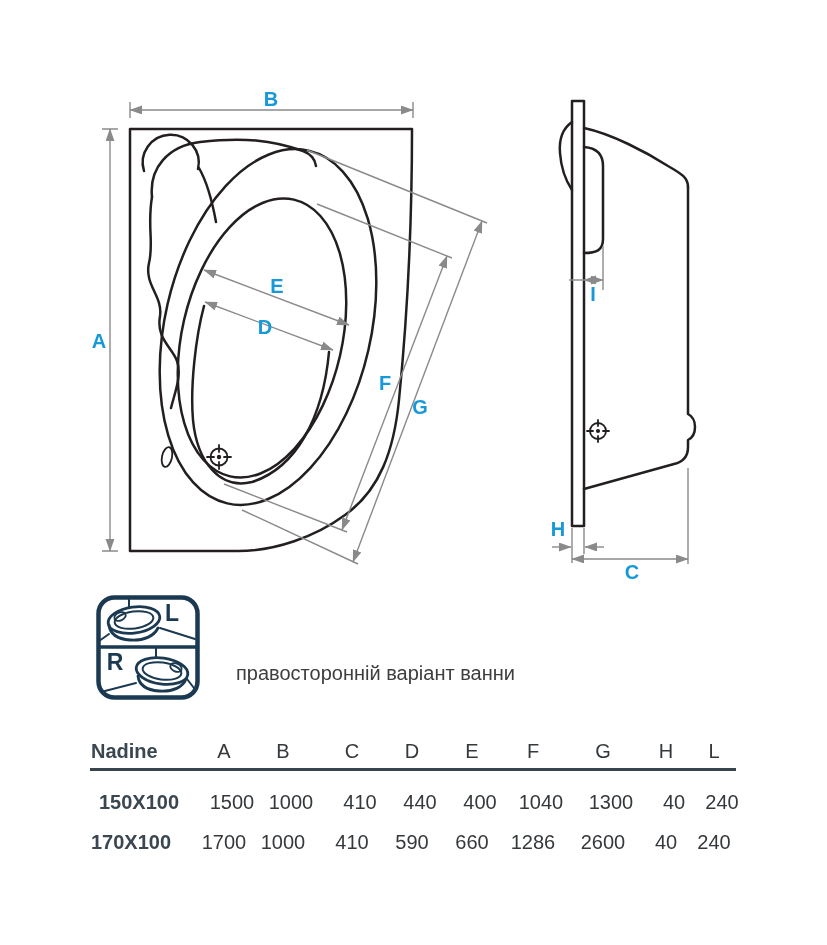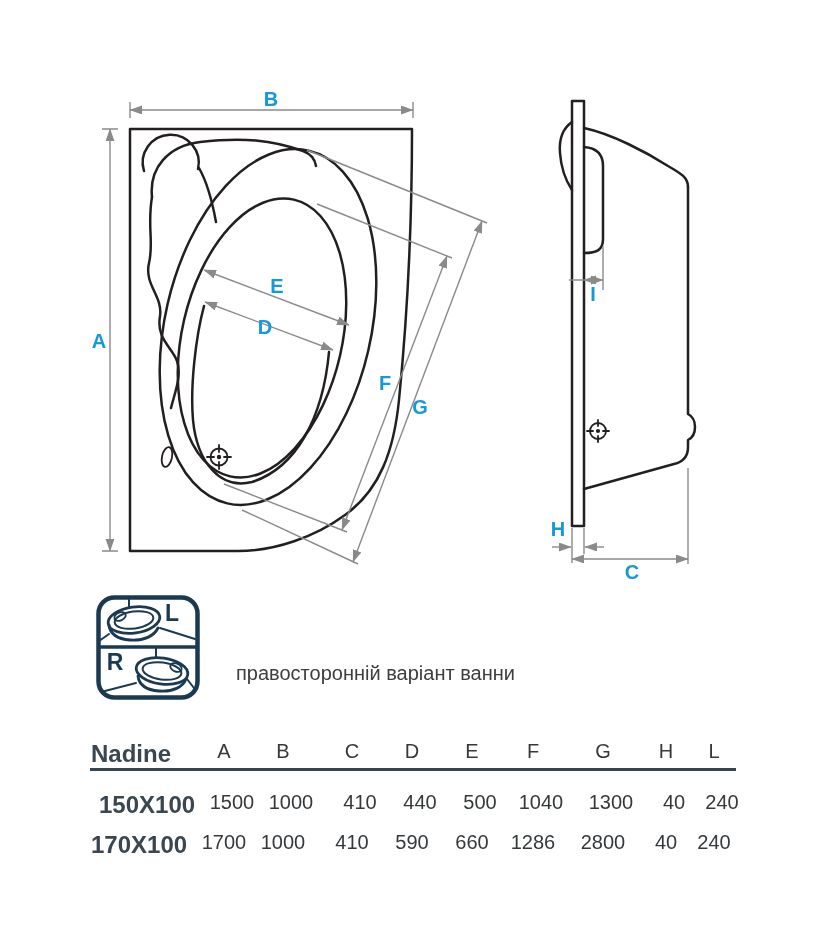--- a/index.html
+++ b/index.html
@@ -14,21 +14,21 @@
   .dim{stroke:#8a8a8a;stroke-width:1.4;fill:none;}
   .dimlabel{fill:#1799d8;font-weight:bold;font-size:20px;font-family:"Liberation Sans",sans-serif;text-anchor:middle;}
   .variant-icon{position:absolute;left:96px;top:595px;}
   .nv{stroke:#1b3a52;fill:none;stroke-linecap:round;stroke-linejoin:round;}
   .nv-letter{fill:#1b3a52;font-weight:bold;font-size:23px;font-family:"Liberation Sans",sans-serif;text-anchor:middle;}
   .variant-text{position:absolute;left:215px;font-size:20px;color:#3e3e3e;white-space:nowrap;}
   .vt1{top:607px;}
   .vt2{top:662px;margin-left:21px;}
   .tbl{position:absolute;left:0;top:0;width:100%;height:100%;}
   .cell{position:absolute;font-size:20px;color:#35393c;transform:translateX(-50%);white-space:nowrap;}
-  .head-name,.row-label{position:absolute;left:91px;font-weight:bold;color:#3a4750;font-size:24px;white-space:nowrap;}
+  .head-name,.row-label{position:absolute;left:91px;font-weight:bold;color:#3a4750;font-size:20px;white-space:nowrap;}
   .r-head{top:740px;}
   .r-1{top:791px;margin-left:8px;}
   .r-2{top:831px;}
   .col-A{left:224px;} .col-B{left:283px;} .col-C{left:352px;} .col-D{left:412px;}
   .col-E{left:472px;} .col-F{left:533px;} .col-G{left:603px;} .col-H{left:666px;} .col-L{left:714px;}
   .sep{position:absolute;left:90px;top:768px;width:646px;height:3px;background:#36454f;}
 </style>
 </head>
 <body>
 
@@ -145,31 +145,31 @@
     <span class="cell r-head col-H">H</span>
     <span class="cell r-head col-L">L</span>
 
     <div class="sep"></div>
 
     <span class="row-label r-1">150X100</span>
     <span class="cell r-1 col-A">1500</span>
     <span class="cell r-1 col-B">1000</span>
     <span class="cell r-1 col-C">410</span>
     <span class="cell r-1 col-D">440</span>
-    <span class="cell r-1 col-E">500</span>
+    <span class="cell r-1 col-E">400</span>
     <span class="cell r-1 col-F">1040</span>
     <span class="cell r-1 col-G">1300</span>
     <span class="cell r-1 col-H">40</span>
     <span class="cell r-1 col-L">240</span>
 
     <span class="row-label r-2">170X100</span>
     <span class="cell r-2 col-A">1700</span>
     <span class="cell r-2 col-B">1000</span>
     <span class="cell r-2 col-C">410</span>
     <span class="cell r-2 col-D">590</span>
     <span class="cell r-2 col-E">660</span>
     <span class="cell r-2 col-F">1286</span>
-    <span class="cell r-2 col-G">2800</span>
+    <span class="cell r-2 col-G">2600</span>
     <span class="cell r-2 col-H">40</span>
     <span class="cell r-2 col-L">240</span>
   </div>
 
 </div>
 
 </body></html>

